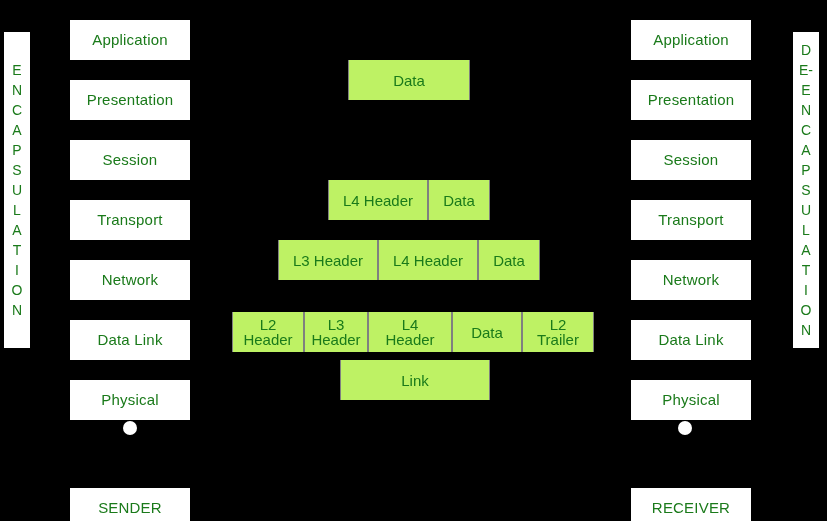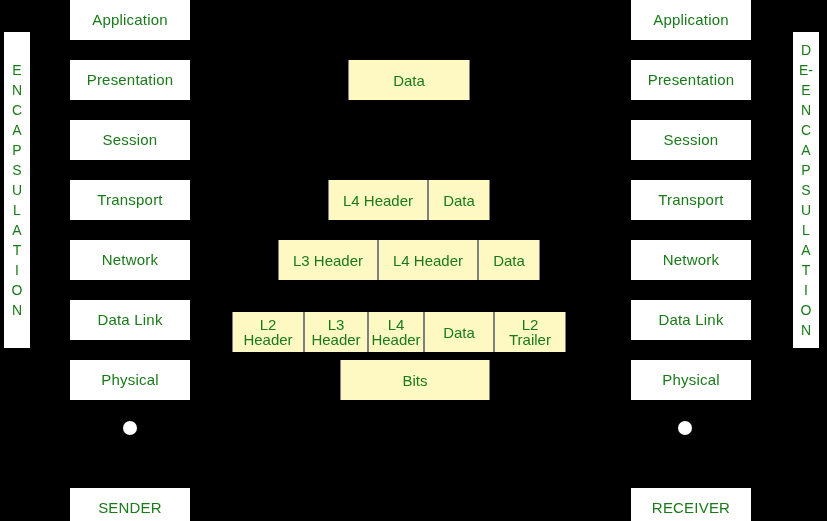--- a/index.html
+++ b/index.html
@@ -34,20 +34,21 @@
     line-height: 1.05;
     letter-spacing: 0.2px;
     white-space: nowrap;
   }
 
   
   .layer-box {
     width: 120px;
     height: 40px;
     font-size: 15px;
+    margin-top: 20px;
   }
 
   
   .side-strip {
     position: absolute;
     background: #ffffff;
     color: #1a7a1a;
     display: flex;
     flex-direction: column;
     align-items: center;
@@ -65,21 +66,21 @@
   }
 
   
   .pdu-row {
     position: absolute;
     display: flex;
     box-sizing: border-box;
     height: 40px;
   }
   .pdu-cell {
-    background: #fef9c3;
+    background: #bef264;
     color: #1a7a1a;
     display: flex;
     align-items: center;
     justify-content: center;
     text-align: center;
     box-sizing: border-box;
     font-size: 15px;
     line-height: 15px;
     border-left: 1px solid #808080;
     border-right: 1px solid #808080;
@@ -183,36 +184,36 @@
 
   <div class="pdu-row" style="left:232px; top:312px;">
     <div class="pdu-cell" style="width:72px;">
       <span>L2
 Header</span>
     </div>
     <div class="pdu-cell" style="width:64px;">
       <span>L3
 Header</span>
     </div>
-    <div class="pdu-cell" style="width:56px;">
+    <div class="pdu-cell" style="width:84px;">
       <span>L4
 Header</span>
     </div>
     <div class="pdu-cell" style="width:70px;">
       <span>Data</span>
     </div>
     <div class="pdu-cell" style="width:72px;">
       <span>L2
 Trailer</span>
     </div>
   </div>
 
   <div class="pdu-row" style="left:340px; top:360px;">
     <div class="pdu-cell" style="width:150px;">
-      <span>Bits</span>
+      <span>Link</span>
     </div>
   </div>
 
   <div class="box layer-box" style="left:631px; top:0px;">
     <span>Application</span>
   </div>
   <div class="box layer-box" style="left:631px; top:60px;">
     <span>Presentation</span>
   </div>
   <div class="box layer-box" style="left:631px; top:120px;">

